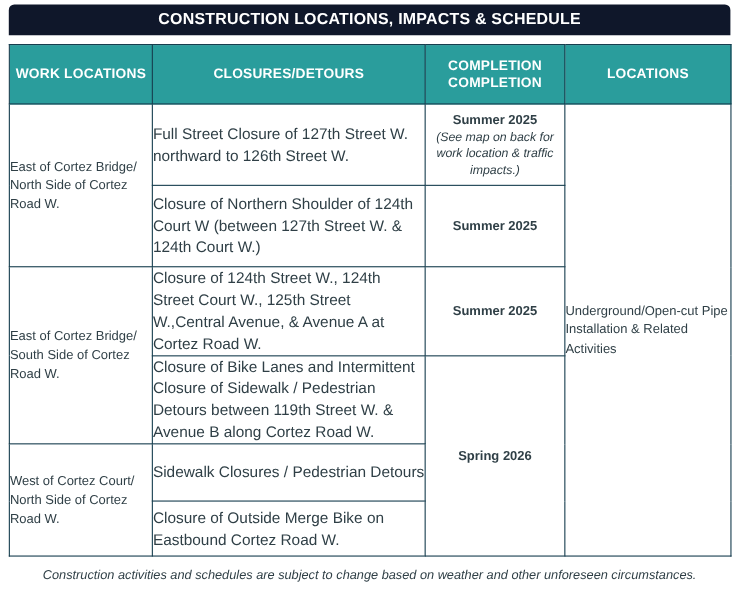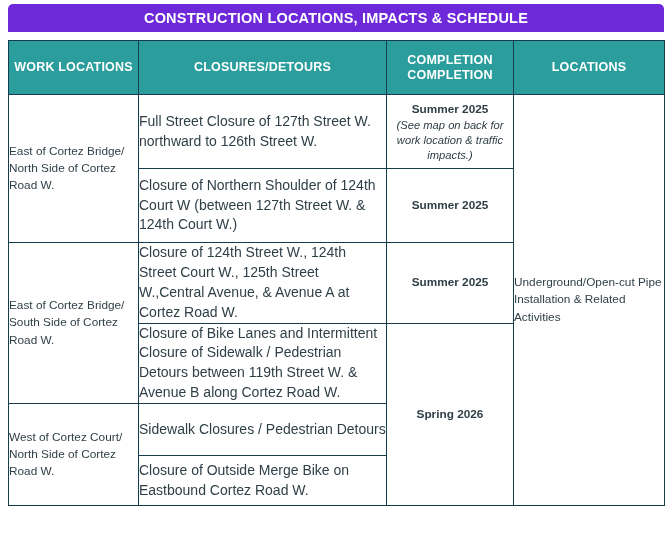--- a/index.html
+++ b/index.html
@@ -21,21 +21,21 @@
     height: 537px;
   }
 
   
   .title-bar {
     position: absolute;
     left: 8px;
     top: 4px;
     width: 656px;
     height: 28px;
-    background: #6d28d9;
+    background: #0f172a;
     border-radius: 5px 5px 0 0;
     color: #ffffff;
     display: flex;
     align-items: center;
     justify-content: center;
     font-weight: bold;
     font-size: 14.5px;
     letter-spacing: 0.2px;
     text-align: center;
   }
@@ -191,14 +191,15 @@
         <td class="closure" style="height:52px">Sidewalk Closures / Pedestrian Detours</td>
       </tr>
 
       <tr>
         <td class="closure" style="height:50px">Closure of Outside Merge Bike on Eastbound Cortez Road W.</td>
       </tr>
 
     </tbody>
   </table>
 
+  <div class="footnote">Construction activities and schedules are subject to change based on weather and other unforeseen circumstances.</div>
 
 </div>
 
 </body></html>

